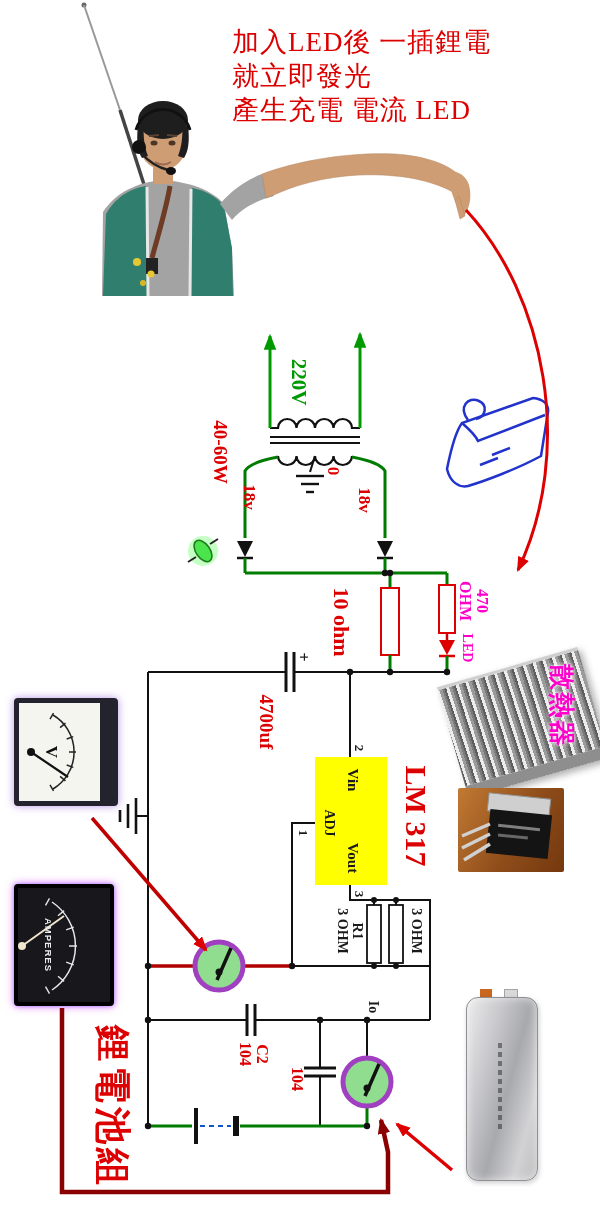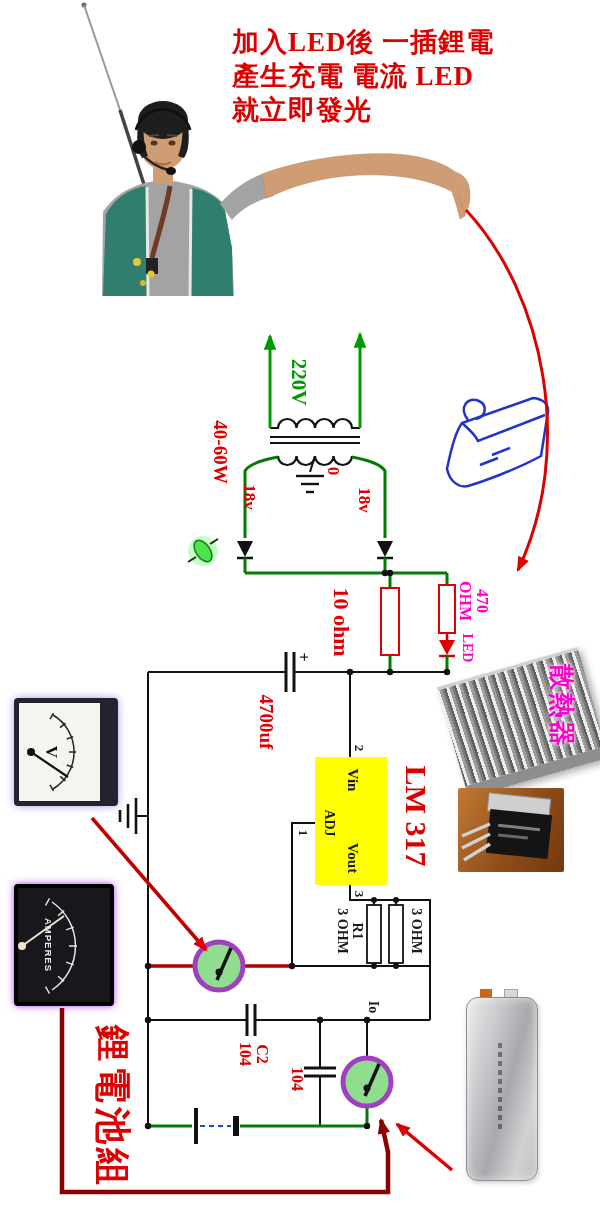--- a/index.html
+++ b/index.html
@@ -1,20 +1,20 @@
 <!DOCTYPE html>
 <html><head>
 <meta charset="utf-8">
 <style>
   html,body{margin:0;padding:0;background:#ffffff;}
   #stage{position:relative;width:600px;height:1217px;background:#fff;overflow:hidden;
          font-family:"Liberation Serif","DejaVu Serif",serif;}
   .photo{position:absolute;z-index:10;}
   #schem-svg{position:absolute;left:0;top:0;z-index:20;}
-  .hlabel{position:absolute;z-index:30;white-space:nowrap;font-weight:bold;}
+  .hlabel{position:absolute;z-index:30;white-space:nowrap;font-weight:normal;}
   .vlabel{position:absolute;z-index:30;white-space:nowrap;text-align:center;font-weight:bold;
           transform:translate(-50%,-50%) rotate(90deg);line-height:1.04;}
   
   #title{left:232px;top:26px;color:#dd0000;font-size:27px;line-height:1.25;letter-spacing:1px;}
   
   .red{color:#dd0000}.mag{color:#ff00cc}.grn{color:#009900}.blk{color:#1a1a1a}
   
   #lm317-box{position:absolute;left:315px;top:757px;width:72px;height:128px;background:#ffff00;z-index:10;}
   
   #heatsink{left:448px;top:645px;width:152px;height:150px;}
@@ -308,22 +308,22 @@
     </g>
 
     <path d="M466,210 C545,295 575,450 518,570" stroke="#dd0000" stroke-width="3" fill="none" marker-end="url(#mr)"></path>
     <line x1="92" y1="818" x2="206" y2="950" stroke="#c00000" stroke-width="3.5" marker-end="url(#mr)"></line>
     <polyline points="62,1008 62,1192 388,1192 388,1152 381,1120" stroke="#8b0000" stroke-width="4.5" fill="none" marker-end="url(#mm)"></polyline>
     <line x1="452" y1="1170" x2="397" y2="1124" stroke="#dd0000" stroke-width="3.5" marker-end="url(#mr)"></line>
   </svg>
 
   <div id="title" class="hlabel">
     <div>加入LED後 一插鋰電</div>
+    <div>就立即發光</div>
     <div>產生充電 電流  LED</div>
-    <div>就立即發光</div>
   </div>
 
   <div class="vlabel grn" style="left:298px;top:382px;font-size:21px;">220V</div>
   <div class="vlabel red" style="left:220px;top:452px;font-size:19px;">40-60W</div>
   <div class="vlabel red" style="left:249px;top:497px;font-size:17px;">18v</div>
   <div class="vlabel red" style="left:333px;top:471px;font-size:17px;">0</div>
   <div class="vlabel red" style="left:364px;top:500px;font-size:17px;">18v</div>
   <div class="vlabel red" style="left:341px;top:622px;font-size:22px;">10 ohm</div>
   <div class="vlabel mag" style="left:473px;top:601px;font-size:16px;">
     <div>470</div>

